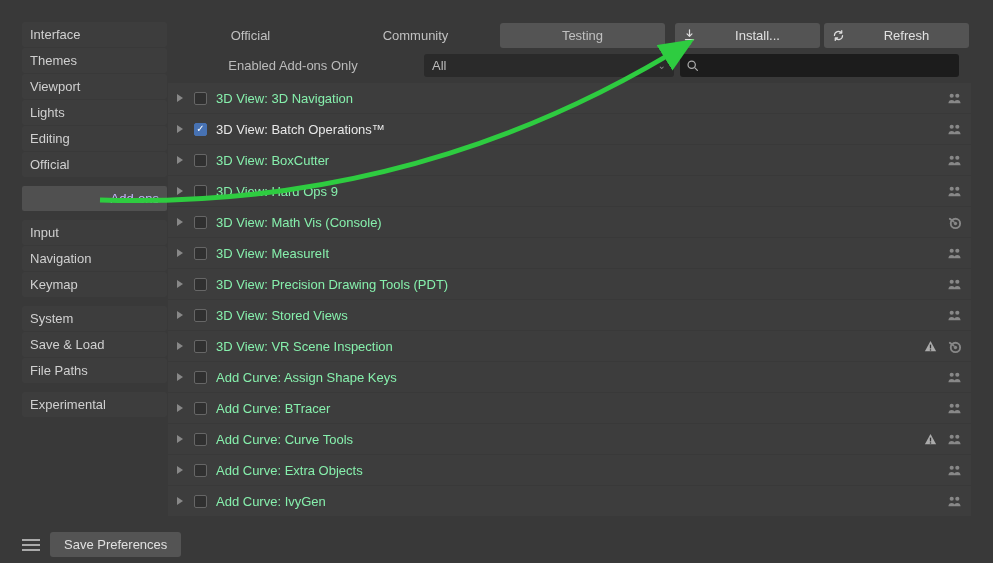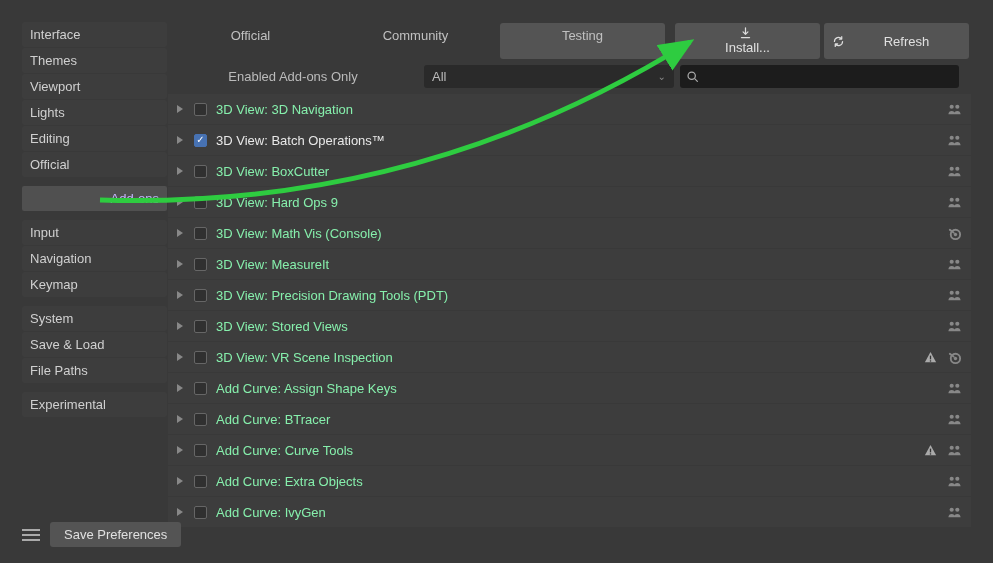--- a/index.html
+++ b/index.html
@@ -10,39 +10,39 @@
 .side-item { background:#3d3d3d; padding:5px 8px; color:#d0d0d0; cursor:pointer; border-radius:2px; }
 .side-item.active { background:#505050; color:#c4b5fd;text-align:right; }
 .main { flex:1; display:flex; flex-direction:column; }
 .toolbar { display:flex; gap:0; margin-bottom:2px; padding:1px 0; }
 .tab-btn { flex:1; text-align:center; padding:5px 0; color:#c0c0c0; cursor:pointer; }
 .tab-btn.depressed { background:#545454; border-radius:3px; margin:0 2px; }
 .toolbar-sep { width:6px; }
 .action-btn { display:flex; align-items:center; background:#545454; border-radius:3px; margin:0 2px; padding:4px 6px; cursor:pointer; color:#e0e0e0; }
 .action-btn .icon-slot { width:16px; display:flex; justify-content:center; margin-right:4px; }
 .action-btn .lbl { flex:1; text-align:center; }
-.install-btn { width:145px;flex-direction:column; }
+.install-btn { width:145px; }
 .refresh-btn { width:145px; }
 .filter-row { display:flex; align-items:center; gap:6px; padding:3px 12px 6px 0; }
 .filter-label { width:250px; text-align:center; color:#bbb; }
 .dropdown { flex:1; display:flex; align-items:center; background:#2a2a2a; border-radius:3px; padding:4px 8px; color:#bbb; position:relative; }
 .dropdown .dd-val { flex:1; }
 .dropdown .dd-caret { font-size:10px; color:#888; }
 .search-field { flex:1; display:flex; align-items:center; background:#1c1c1c; border-radius:3px; padding:4px 6px; color:#bbb; gap:6px; }
 .addon-list { flex:1; display:flex; flex-direction:column; gap:1px; overflow:hidden; }
 .addon-row { display:flex; align-items:center; background:#3d3d3d; padding:7px 9px; gap:9px; }
 .tri { width:8px; height:8px; display:inline-block; border-left:6px solid #888; border-top:4px solid transparent; border-bottom:4px solid transparent; }
 .chk { width:13px; height:13px; border:1px solid #666; border-radius:2px; display:flex; align-items:center; justify-content:center; background:#303030; }
 .chk.on { background:#4772b3; border-color:#4772b3; }
 .chk.on::after { content:"✓"; color:#fff; font-size:10px; line-height:1; }
 .addon-name { flex:1; color:#86efac; }
 .addon-row.checked .addon-name { color:#e8e8e8; }
 .row-icons { display:flex; gap:8px; align-items:center; }
 .ricon { width:16px; height:16px; display:flex; align-items:center; justify-content:center; color:#888; }
-.footer { position:absolute; left:22px; bottom:16px; display:flex; align-items:center; gap:10px; }
+.footer { position:absolute; left:22px; bottom:6px; display:flex; align-items:center; gap:10px; }
 .hamb { display:flex; flex-direction:column; gap:3px; width:18px; cursor:pointer; }
 .hamb span { height:2px; background:#aaa; }
 .save-pref { background:#545454; padding:5px 14px; border-radius:3px; color:#e0e0e0; cursor:pointer; }
 .arrow-overlay { position:absolute; top:0; left:0; width:993px; height:563px; pointer-events:none; }
 svg { display:block; }
 </style>
 </head>
 <body>
 
 <div class="container">

